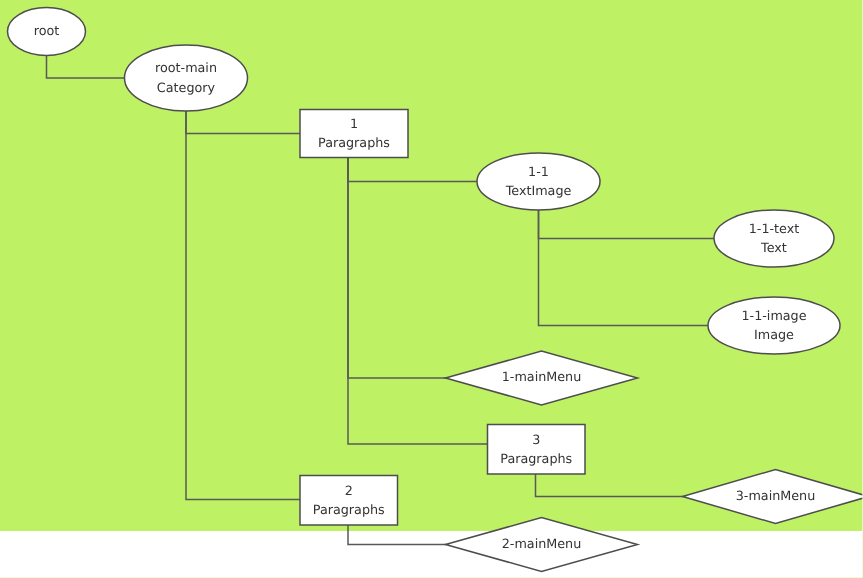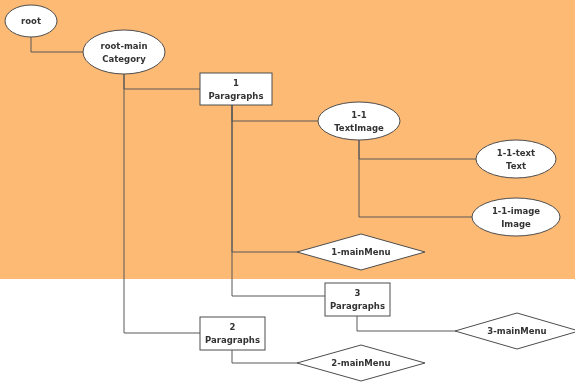--- a/index.html
+++ b/index.html
@@ -10,23 +10,22 @@
   }
   body {
     width: 575px;
     height: 385px;
     overflow: hidden;
     font-family: "DejaVu Sans", "Liberation Sans", sans-serif;
   }
   #diagram-root {
     position: relative;
     width: 575px;
-    height: 279px;
-    background: #fdba74;
-    font-weight: bold;
+    height: 354px;
+    background: #bef264;
   }
   #diagram-svg {
     position: absolute;
     left: 0;
     top: 0;
     width: 575px;
     height: 385px;
     display: block;
   }
   .node-shape {

